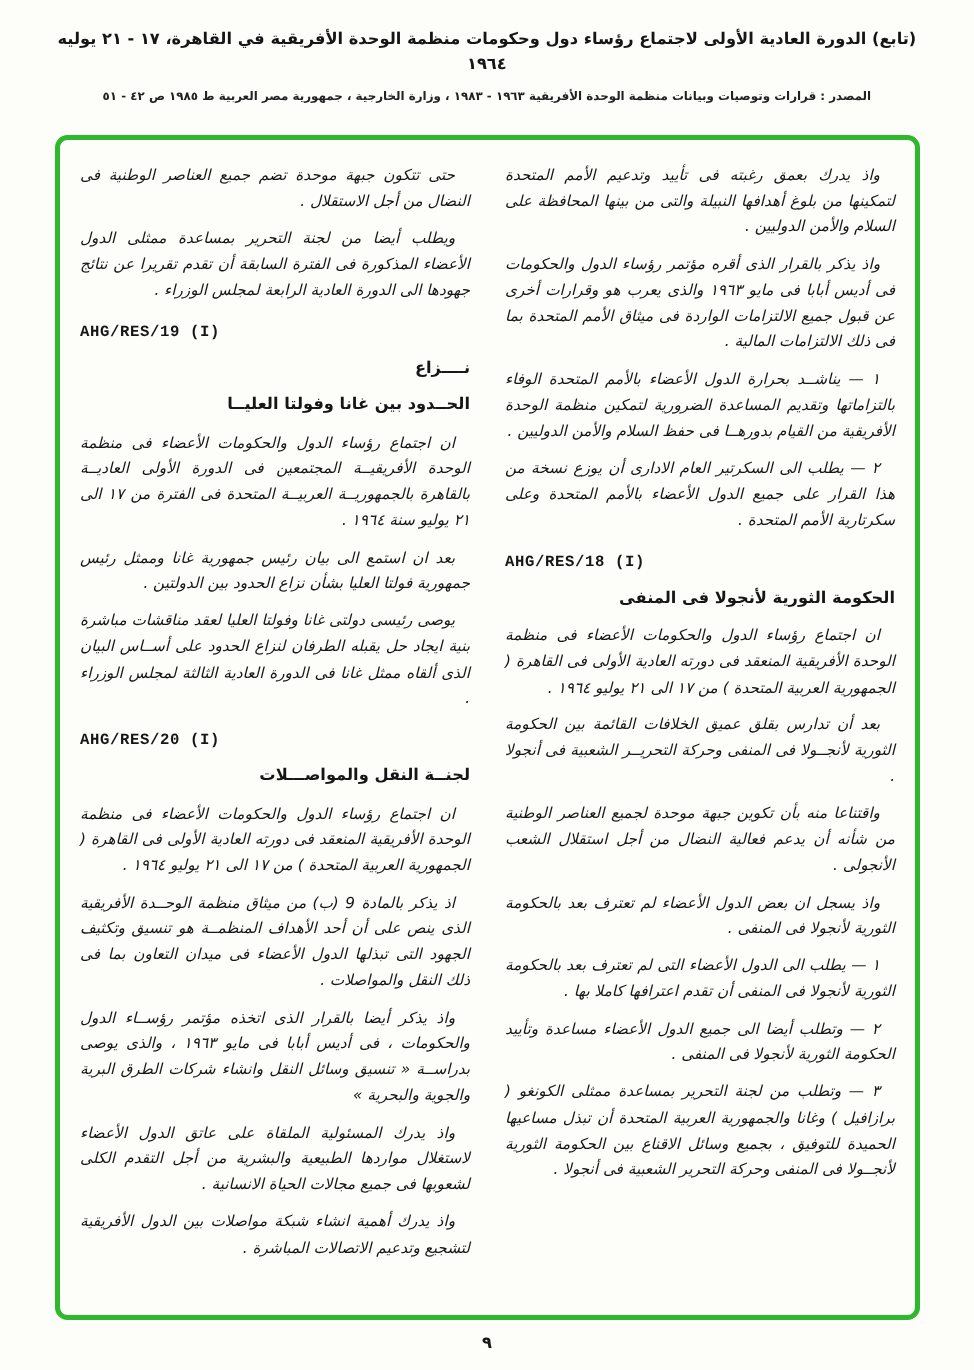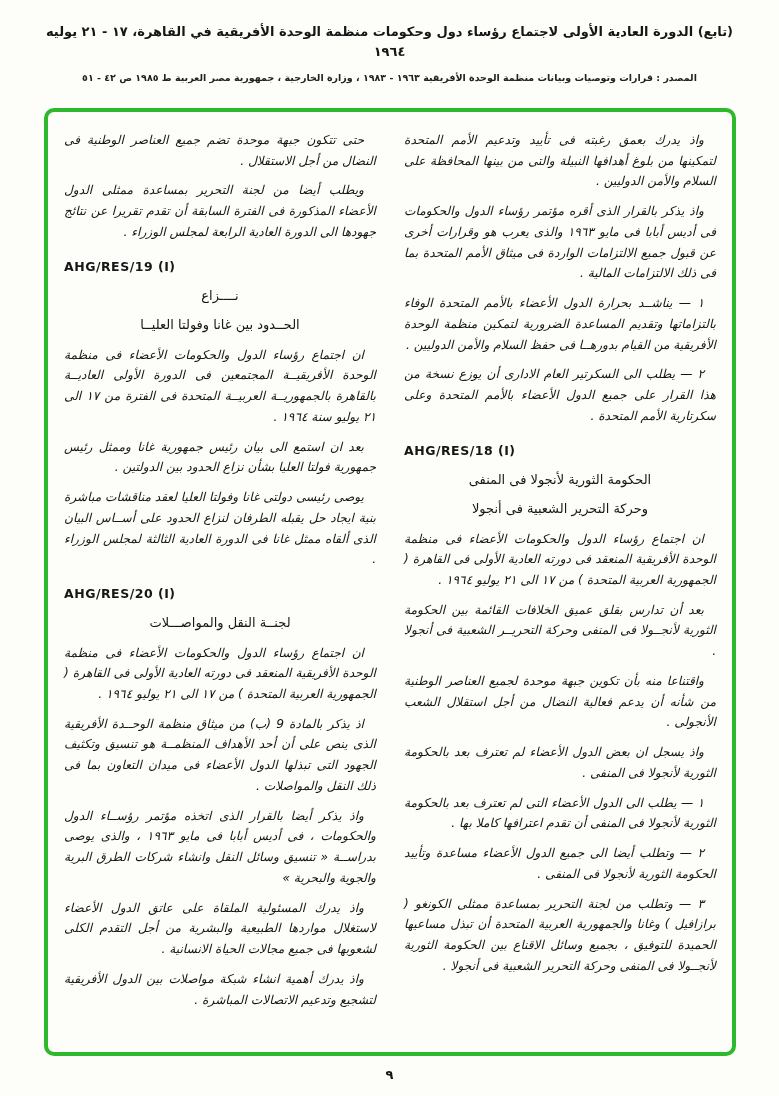--- a/index.html
+++ b/index.html
@@ -54,25 +54,26 @@
     text-indent:12px;
     font-style:italic;
   }
   .rescode {
     direction:ltr;
     text-align:left;
     font-weight:bold;
     font-size:12.5px;
     margin:16px 0 12px 0;
     letter-spacing:0.5px;
+    font-family:Liberation Mono, monospace;
   }
   .head {
     direction:rtl;
-    text-align:center;
-    font-weight:normal;
+    text-align:right;
+    font-weight:bold;
     font-size:13px;
     margin:8px 0 10px 0;
     line-height:1.5;
   }
   .page-footer {
     position:absolute;
     bottom:14px; left:0; right:0;
     text-align:center;
     font-weight:bold;
     font-size:13px;
@@ -89,21 +90,20 @@
 <div class="content-frame" style="border-color: rgb(46, 184, 46);">
   <div class="cols">
 
     <section class="col">
       <p class="para">واذ يدرك بعمق رغبته فى تأييد وتدعيم الأمم المتحدة لتمكينها من بلوغ أهدافها النبيلة والتى من بينها المحافظة على السلام والأمن الدوليين .</p>
       <p class="para">واذ يذكر بالقرار الذى أقره مؤتمر رؤساء الدول والحكومات فى أديس أبابا فى مايو ١٩٦٣ والذى يعرب هو وقرارات أخرى عن قبول جميع الالتزامات الواردة فى ميثاق الأمم المتحدة بما فى ذلك الالتزامات المالية .</p>
       <p class="para">١ — يناشــد بحرارة الدول الأعضاء بالأمم المتحدة الوفاء بالتزاماتها وتقديم المساعدة الضرورية لتمكين منظمة الوحدة الأفريقية من القيام بدورهــا فى حفظ السلام والأمن الدوليين .</p>
       <p class="para">٢ — يطلب الى السكرتير العام الادارى أن يوزع نسخة من هذا القرار على جميع الدول الأعضاء بالأمم المتحدة وعلى سكرتارية الأمم المتحدة .</p>
       <p class="rescode">AHG/RES/18 (I)</p>
       <h3 class="head">الحكومة الثورية لأنجولا فى المنفى</h3>
-      <h3 class="head">وحركة التحرير الشعبية فى أنجولا</h3>
       <p class="para">ان اجتماع رؤساء الدول والحكومات الأعضاء فى منظمة الوحدة الأفريقية المنعقد فى دورته العادية الأولى فى القاهرة ( الجمهورية العربية المتحدة ) من ١٧ الى ٢١ يوليو ١٩٦٤ .</p>
       <p class="para">بعد أن تدارس بقلق عميق الخلافات القائمة بين الحكومة الثورية لأنجــولا فى المنفى وحركة التحريــر الشعبية فى أنجولا .</p>
       <p class="para">واقتناعا منه بأن تكوين جبهة موحدة لجميع العناصر الوطنية من شأنه أن يدعم فعالية النضال من أجل استقلال الشعب الأنجولى .</p>
       <p class="para">واذ يسجل ان بعض الدول الأعضاء لم تعترف بعد بالحكومة الثورية لأنجولا فى المنفى .</p>
       <p class="para">١ — يطلب الى الدول الأعضاء التى لم تعترف بعد بالحكومة الثورية لأنجولا فى المنفى أن تقدم اعترافها كاملا بها .</p>
       <p class="para">٢ — وتطلب أيضا الى جميع الدول الأعضاء مساعدة وتأييد الحكومة الثورية لأنجولا فى المنفى .</p>
       <p class="para">٣ — وتطلب من لجنة التحرير بمساعدة ممثلى الكونغو ( برازافيل ) وغانا والجمهورية العربية المتحدة أن تبذل مساعيها الحميدة للتوفيق ، بجميع وسائل الاقناع بين الحكومة الثورية لأنجــولا فى المنفى وحركة التحرير الشعبية فى أنجولا .</p>
     </section>
 
     <section class="col">

